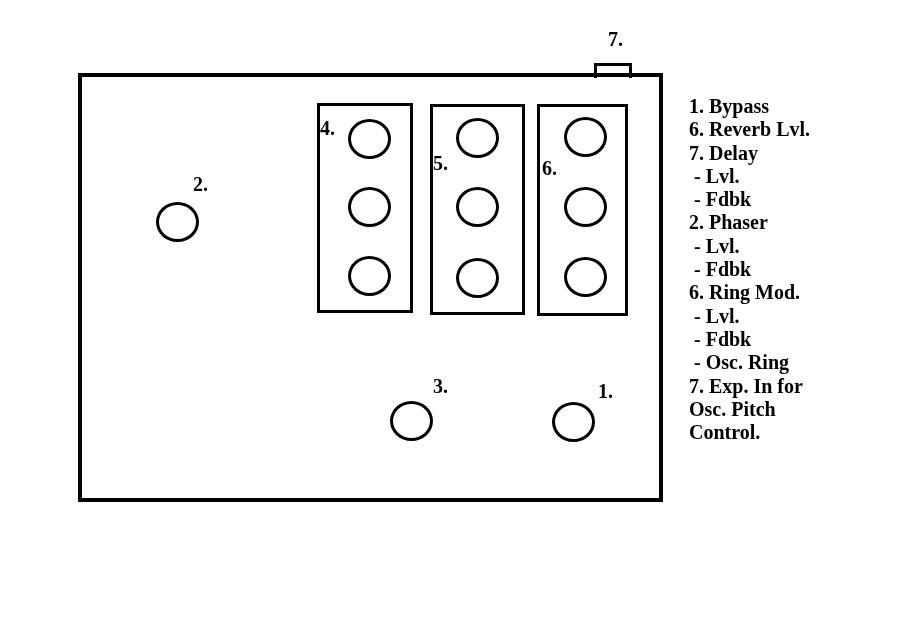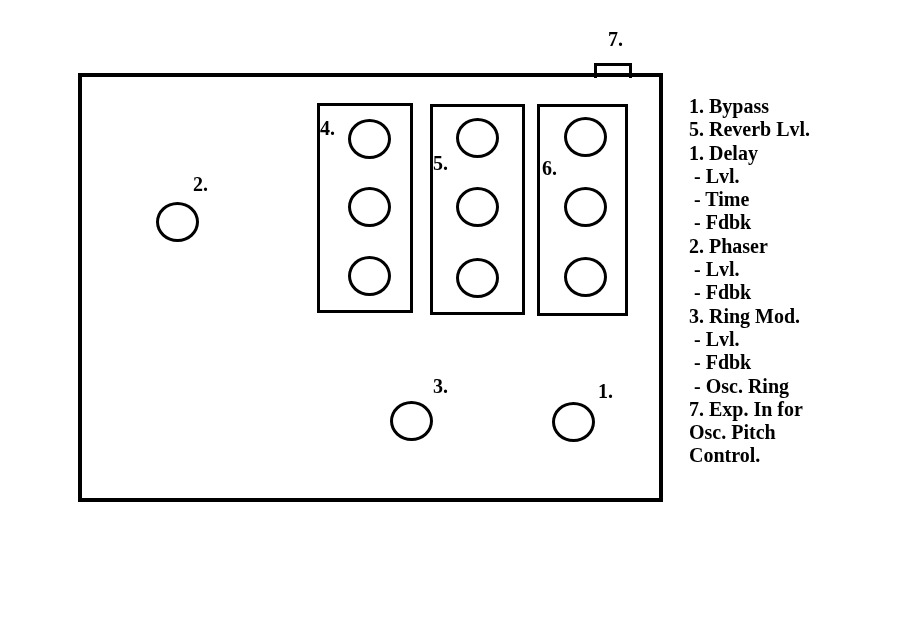--- a/index.html
+++ b/index.html
@@ -98,29 +98,28 @@
   <div class="knob" style="left:564px; top:257px;"></div>
 
   <div class="num-label" style="left:433px; top:375px;">3.</div>
   <div class="knob" style="left:390px; top:401px;"></div>
 
   <div class="num-label" style="left:598px; top:380px;">1.</div>
   <div class="knob" style="left:552px; top:402px;"></div>
 
   <div class="legend">
     <div class="legend-line">1. Bypass</div>
-    <div class="legend-line">5. Reverb Lvl.</div>
-    <div class="legend-line">1. Delay</div>
+    <div class="legend-line">6. Reverb Lvl.</div>
+    <div class="legend-line">7. Delay</div>
     <div class="legend-line"> - Lvl.</div>
-    <div class="legend-line"> - Time</div>
     <div class="legend-line"> - Fdbk</div>
     <div class="legend-line">2. Phaser</div>
     <div class="legend-line"> - Lvl.</div>
     <div class="legend-line"> - Fdbk</div>
-    <div class="legend-line">3. Ring Mod.</div>
+    <div class="legend-line">6. Ring Mod.</div>
     <div class="legend-line"> - Lvl.</div>
     <div class="legend-line"> - Fdbk</div>
     <div class="legend-line"> - Osc. Ring</div>
     <div class="legend-line">7. Exp. In for</div>
     <div class="legend-line">Osc. Pitch</div>
     <div class="legend-line">Control.</div>
   </div>
 
 </div>
 

